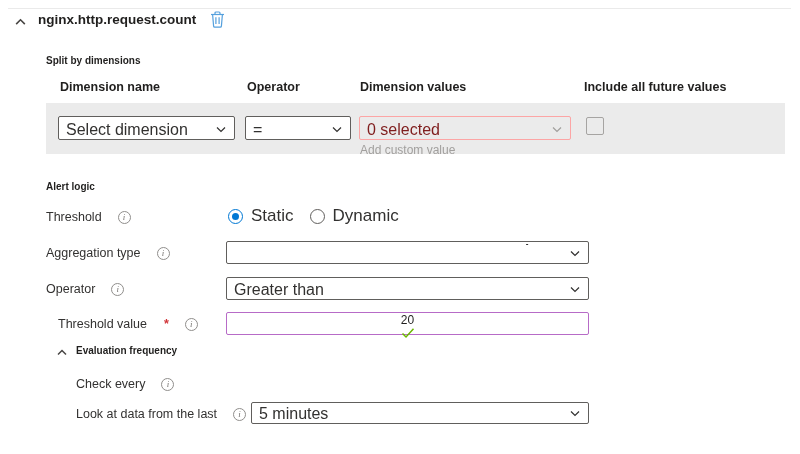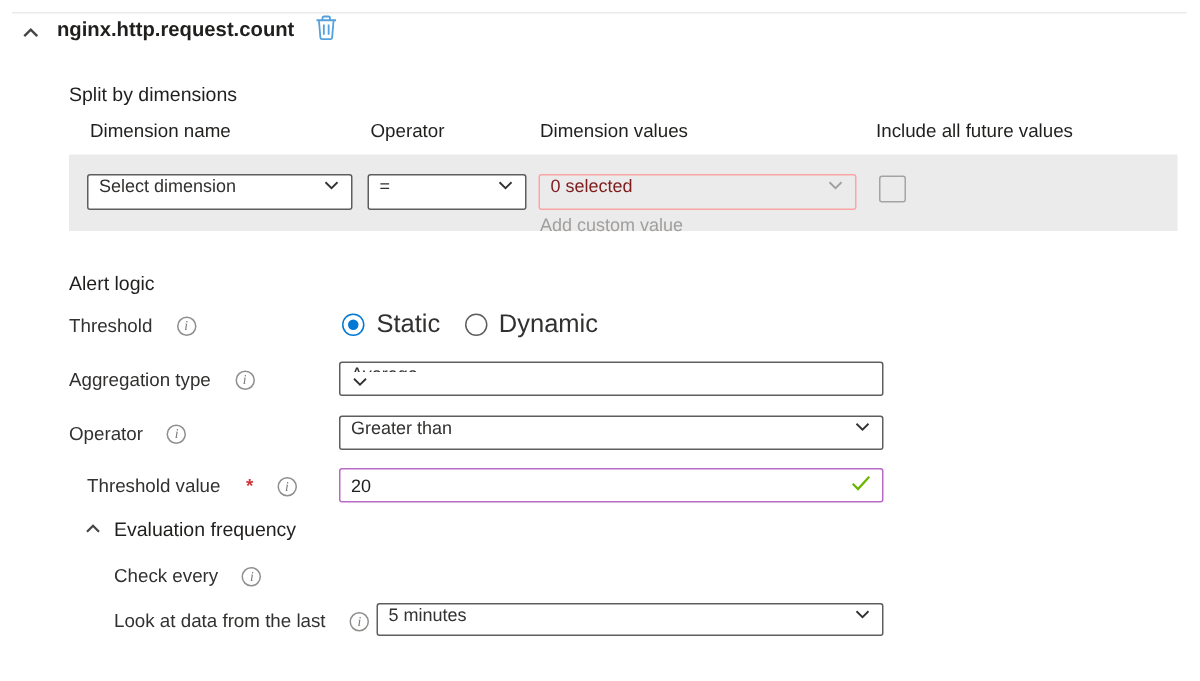--- a/index.html
+++ b/index.html
@@ -10,28 +10,28 @@
   .abs { position:absolute; }
   .top-divider { left:8px; top:8px; width:783px; height:1px; background:#eaeaea; }
 
   
   .metric-chevron { left:12px; top:15px; width:16px; height:14px; display:flex;
     align-items:center; justify-content:center; cursor:pointer; }
   .metric-title { left:38px; top:12px; font-size:13.5px; font-weight:bold; color:#201f1e; }
   .delete-btn { left:206px; top:10px; width:22px; height:22px; display:flex;
     align-items:center; justify-content:center; cursor:pointer; }
 
-  .section-heading { font-size:13px; font-weight:normal; color:#201f1e; }
-  .col-header { font-size:12.5px; font-weight:normal; color:#201f1e; top:80px; }
+  .section-heading { font-size:10px; font-weight:bold; color:#201f1e; }
+  .col-header { font-size:12.5px; font-weight:bold; color:#201f1e; top:80px; }
 
   .gray-band { left:46px; top:103px; width:739px; height:51px; background:#ebebeb; }
 
   .dd { background:#ffffff; border:1px solid #605e5c; border-radius:2px;
-    display:flex; align-items:flex-start; justify-content:space-between;
-    padding:0 7px; font-size:12px; color:#323130; cursor:pointer; }
+    display:flex; align-items:flex-end; justify-content:space-between;
+    padding:0 7px; font-size:16px; color:#323130; cursor:pointer; }
   .dd .dd-text { white-space:nowrap; overflow:hidden; }
   .dd.disabled { background:transparent; border:1px solid #fca5a5; color:#7f1d1d; cursor:default; }
 
   .dd-select-dimension { left:58px;  top:116px; width:177px; height:24px; }
   .dd-eq              { left:245px; top:116px; width:106px; height:24px; }
   .dd-values          { left:359px; top:116px; width:212px; height:24px; }
   .add-custom { left:360px; top:143px; font-size:12px; color:#a19f9d; }
   .checkbox { left:586px; top:117px; width:18px; height:18px;
     border:1px solid #a6a4a2; border-radius:2px; background:transparent; cursor:pointer; }
 
@@ -50,21 +50,21 @@
   .radio.selected { border:1px solid #0078d4; }
   .radio.selected::after { content:""; position:absolute; inset:3px;
     border-radius:50%; background:#0078d4; }
   .radio-label { margin-right:8px; }
 
   .dd-average   { left:226px; top:241px; width:363px; height:23px;flex-direction:column; }
   .dd-greater   { left:226px; top:277px; width:363px; height:23px; }
   .input-threshold { left:226px; top:312px; width:363px; height:23px;
     background:#fff; border:1px solid #b76bc7; border-radius:2px;
     display:flex; align-items:center; justify-content:space-between;
-    padding:0 7px; font-size:12px; color:#201f1e; }
+    padding:0 7px; font-size:12px; color:#201f1e;flex-direction:column; }
 
   .eval-chevron { left:55px; top:346px; width:14px; height:13px; display:flex;
     align-items:center; justify-content:center; cursor:pointer; }
   .dd-check  { left:251px; top:372px; width:338px; height:22px; }
   .dd-look   { left:251px; top:402px; width:338px; height:22px; }
 </style>
 </head>
 <body>
 
 <div id="root">

